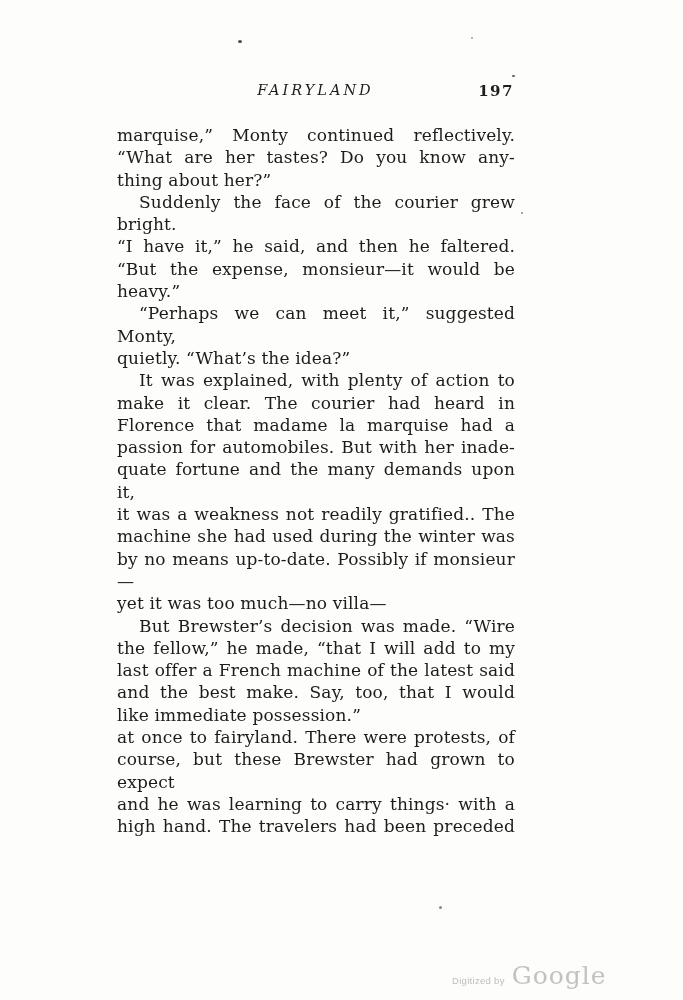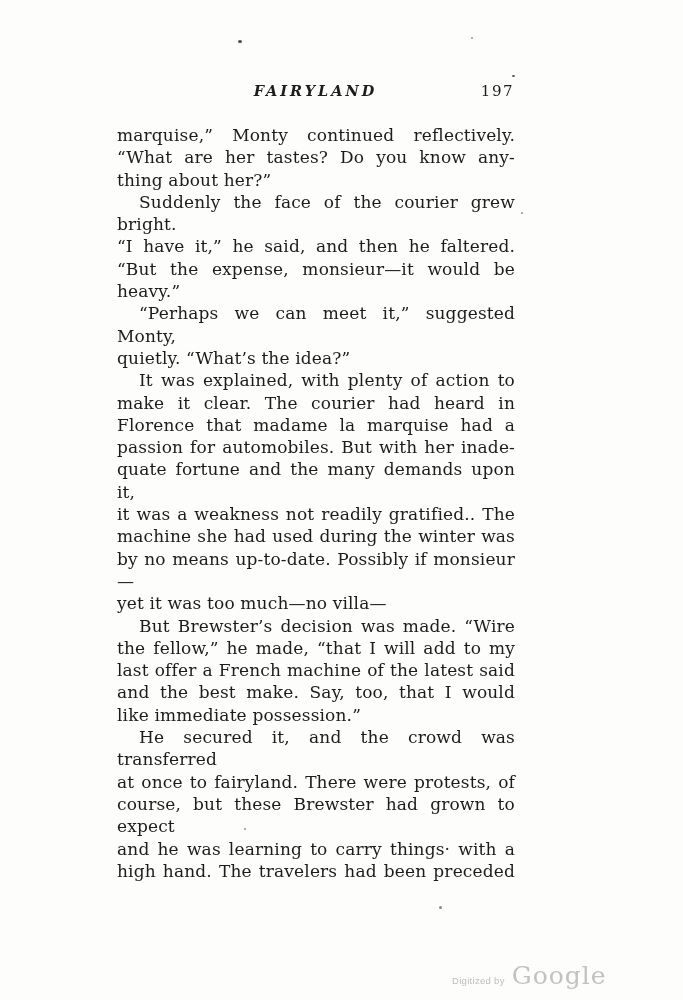--- a/index.html
+++ b/index.html
@@ -10,26 +10,26 @@
     color:#1c1c1a;
   }
   .page{position:absolute;inset:0;}
 
   
   .header{
     position:absolute;left:117px;top:82px;width:397px;height:20px;
   }
   .header .title{
     position:absolute;left:0;right:0;text-align:center;
-    font-style:italic;font-weight:700;font-size:14.5px;letter-spacing:3px;
+    font-style:italic;font-weight:400;font-size:14.5px;letter-spacing:3px;
     color:#1d1d1b;
   }
   .header .pagenum{
     position:absolute;right:0;top:0;
-    font-size:15px;letter-spacing:1.5px;font-weight:400;color:#1d1d1b;text-align:right;
+    font-size:15px;letter-spacing:1.5px;font-weight:700;color:#1d1d1b;text-align:right;
   }
 
   
   .textblock{
     position:absolute;left:117px;top:124px;width:398px;
     font-size:17px;line-height:22.3px;letter-spacing:0.15px;
     font-weight:500;
   }
   .para{margin:0;padding:0;}
   .ln{
@@ -107,21 +107,20 @@
 
     <div class="para">
       <div class="ln ind">But Brewster’s decision was made. “Wire</div>
       <div class="ln">the fellow,” he made, “that I will add to my</div>
       <div class="ln">last offer a French machine of the latest said</div>
       <div class="ln">and the best make. Say, too, that I would</div>
       <div class="ln end">like immediate possession.”</div>
     </div>
 
     <div class="para">
-      <div class="ln ind">He secured it, and the crowd was transferred</div>
       <div class="ln">at once to fairyland. There were protests, of</div>
       <div class="ln">course, but these Brewster had grown to expect</div>
       <div class="ln">and he was learning to carry things· with a</div>
       <div class="ln">high hand. The travelers had been preceded</div>
     </div>
 
   </div>
 
   <div class="watermark">
     <span class="prefix">Digitized by</span>

